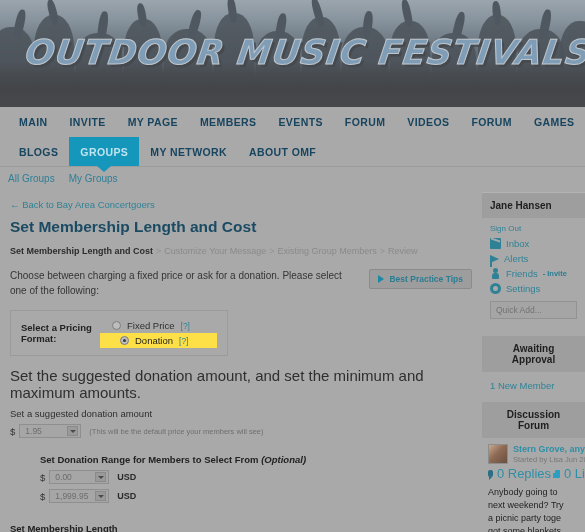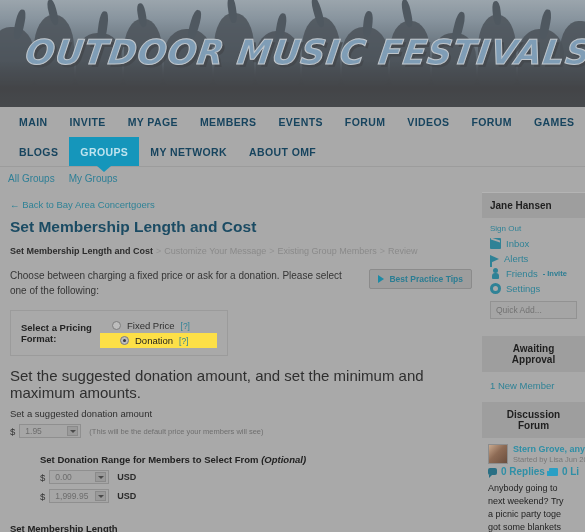--- a/index.html
+++ b/index.html
@@ -194,21 +194,21 @@
     background: linear-gradient(135deg,#c9a98e 0%, #8e6b55 45%, #6a4e3e 100%);
     border: 1px solid #8d8d8d;
   }
   .post-title { font-size: 9px; font-weight: bold; color: #2f8fa6; white-space: nowrap; }
   .post-by { font-size: 7.5px; color: #787878; white-space: nowrap; margin-top: 1px; }
   .post-meta { display: flex; align-items: center; gap: 4px; margin-top: 2px; }
   .ico-bubble { width: 9px; height: 7px; background: #2a6f84; border-radius: 2px; position: relative; }
   .ico-bubble::after{content:"";position:absolute;left:1px;bottom:-3px;border-left:3px solid #2a6f84;border-bottom:3px solid transparent;}
   .ico-thumb { width: 9px; height: 8px; background: #2a9fc4; border-radius: 1px; position: relative; }
   .ico-thumb::after{content:"";position:absolute;left:-2px;top:3px;width:3px;height:5px;background:#2a9fc4;}
-  .meta-txt { font-size: 10px; font-weight: bold; color: #2f8fa6; white-space: nowrap; }
+  .meta-txt { font-size: 13px; font-weight: normal; color: #2f8fa6; white-space: nowrap; }
   .post-body { font-size: 9px; color: #232323; line-height: 1.45; margin-top: 5px; white-space: nowrap; }
 </style>
 </head>
 <body>
 
 <div class="page">
 
   <div class="banner">
     <div class="crowd">
       <span style="left:-10px;width:44px;height:58px;"></span>

